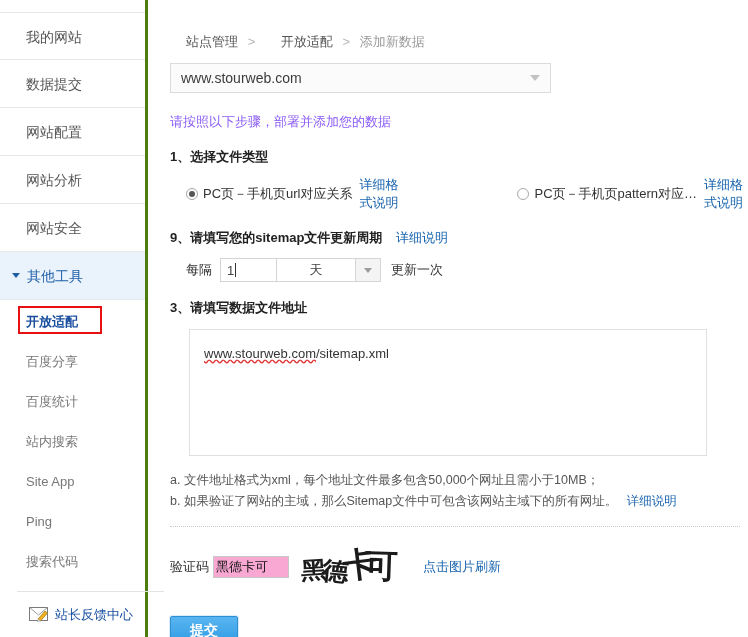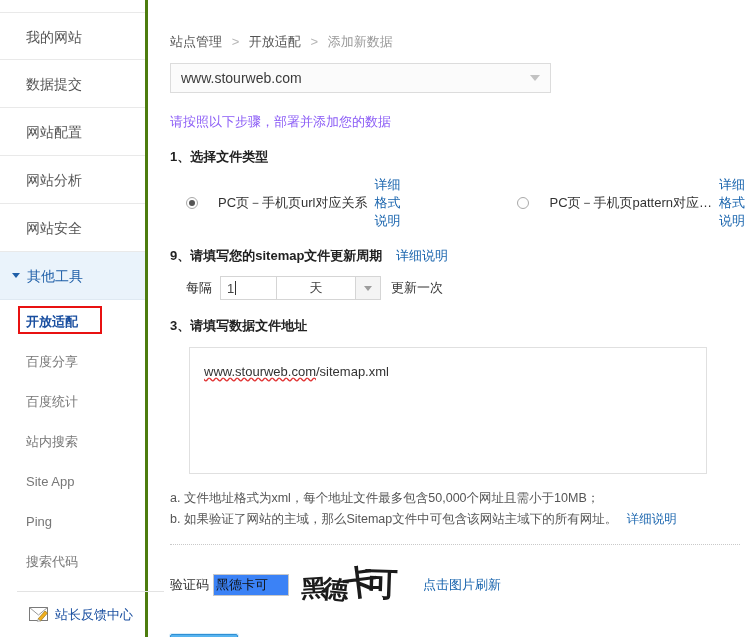--- a/index.html
+++ b/index.html
@@ -116,21 +116,21 @@
     flex: 1;
     padding: 33px 0 0 12px;
     box-sizing: border-box;
     position: relative;
   }
   #breadcrumb {
     font-size: 13px;
     color: #6c6c6c;
     margin: 0 0 12px 10px;
   }
-  #breadcrumb .crumb-link { color: #555; cursor: pointer; }
+  #breadcrumb .crumb-link { color: #555; cursor: pointer; margin-left: 16px; }
   #breadcrumb .crumb-sep { color: #b5b5b5; margin: 0 6px; }
   #breadcrumb .crumb-cur { color: #9a9a9a; }
 
   #site-select {
     margin-left: 10px;
     width: 381px;
     height: 30px;
     border: 1px solid #dcdcdc;
     background: #fbfbfb;
     box-sizing: border-box;
@@ -162,21 +162,21 @@
   .step-title .linky { font-weight: normal; }
   .linky { color: #1763ad; cursor: pointer; }
 
   .radio-row {
     margin: 10px 0 0 26px;
     display: flex;
     align-items: center;
     font-size: 13px;
     color: #333;
   }
-  .radio-opt { display: flex; align-items: center; cursor: pointer; gap: 15px; }
+  .radio-opt { display: flex; align-items: center; cursor: pointer; }
   .radio-opt.second { margin-left: 114px; align-items: center; }
   .radio {
     width: 12px; height: 12px;
     border-radius: 50%;
     border: 1px solid #a9a9a9;
     background: #fdfdfd;
     margin-right: 5px;
     box-sizing: border-box;
     position: relative;
     flex: 0 0 auto;
@@ -280,21 +280,21 @@
 
   #captcha-row {
     margin: 18px 0 0 10px;
     display: flex;
     align-items: center;
   }
   #captcha-label { font-size: 13px; color: #333; margin-right: 4px; }
   #captcha-input {
     width: 76px; height: 22px;
     border: 1px solid #c8c8c8;
-    background: #3b82f6;
+    background: #f9a8d4;
     box-sizing: border-box;
     display: flex;
     align-items: center;
     padding-left: 2px;
     font-size: 13px;
     color: #111;
     cursor: text;
   }
   #captcha-image {
     width: 100px; height: 44px;

